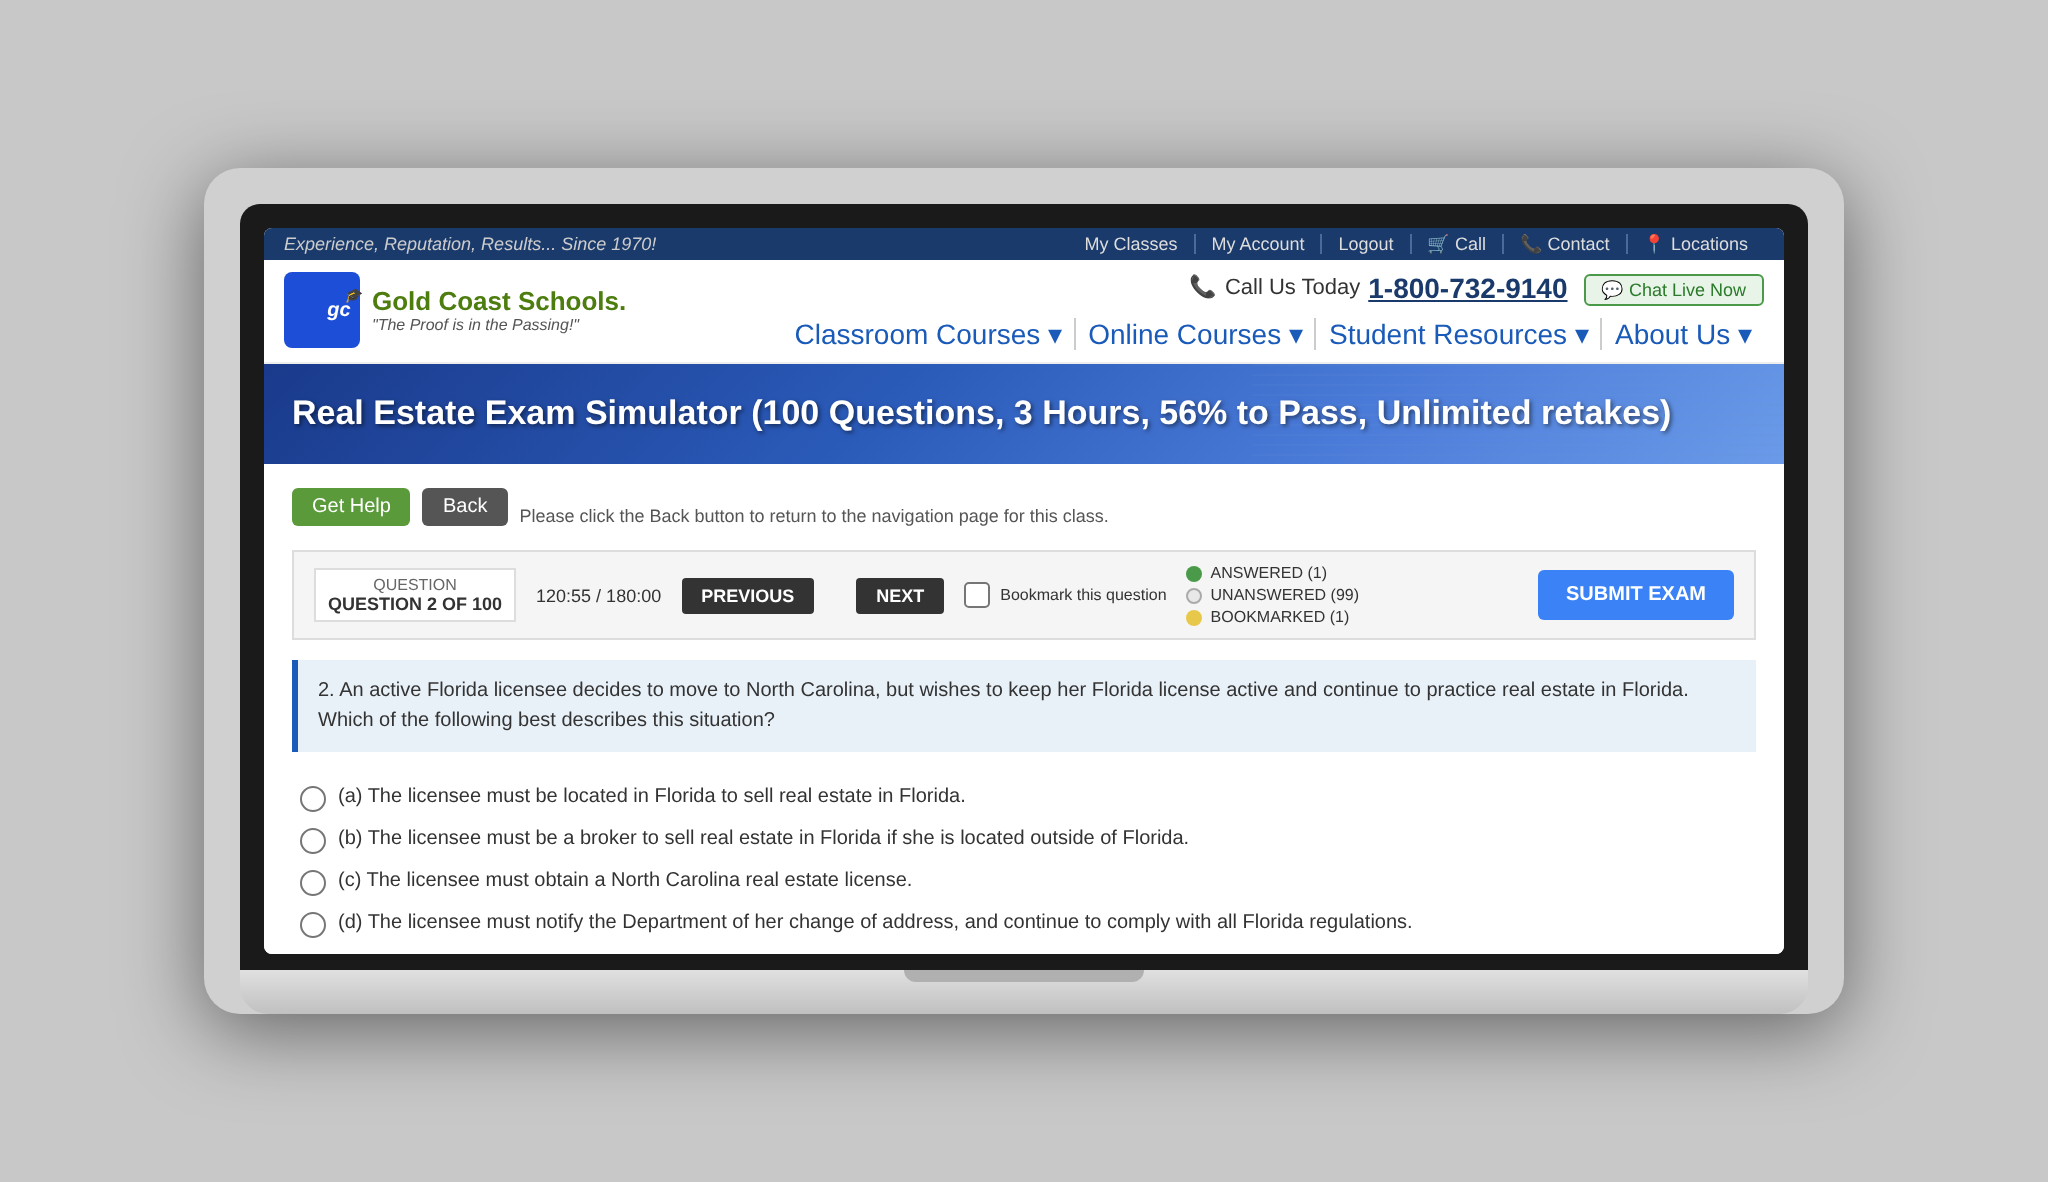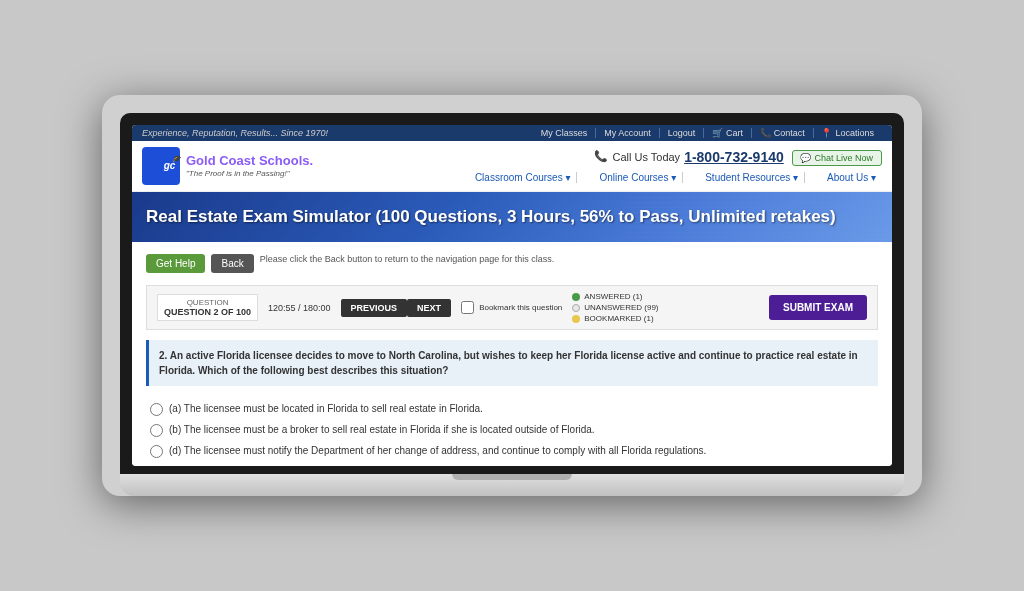--- a/index.html
+++ b/index.html
@@ -88,21 +88,21 @@
       display: flex;
       align-items: center;
       justify-content: center;
       color: #fff;
       font-size: 16px;
       font-weight: bold;
       font-style: italic;
       padding-left: 17px;
     }
     .logo-text { line-height: 1.2; }
-    .logo-text .name { color: #8b5cf6; font-size: 13px; font-weight: bold; }
+    .logo-text .name { color: #4d7c0f; font-size: 13px; font-weight: bold; }
     .logo-text .tagline { color: #555; font-size: 8px; font-style: italic; }
 
     .nav-right { text-align: right; }
     .phone-line {
       font-size: 11px;
       color: #333;
       display: flex;
       align-items: center;
       gap: 4px;
       justify-content: flex-end;
@@ -113,22 +113,22 @@
       background: #e8f4e8;
       border: 1px solid #4a9a4a;
       color: #2a7a2a;
       font-size: 9px;
       padding: 2px 8px;
       border-radius: 3px;
       cursor: pointer;
     }
     .nav-links {
       display: flex;
-      gap: 16px;
-      font-size: 10px;
+      gap: 0;
+      font-size: 14px;
       align-items: flex-end;
     }
     .nav-links a {
       color: #1a5ab8;
       text-decoration: none;
       padding: 0 6px;
       border-right: 1px solid #ccc;
     }
     .nav-links a:last-child { border-right: none; }
 
@@ -165,21 +165,21 @@
 
     
     .content {
       padding: 8px 14px;
       background: #fff;
     }
 
     
     .action-bar {
       display: flex;
-      align-items: flex-start;
+      align-items: flex-end;
       gap: 6px;
       margin-bottom: 8px;
       padding: 4px 0;
     }
     .btn-get-help {
       background: #5a9a3a;
       color: #fff;
       border: none;
       padding: 4px 10px;
       font-size: 10px;
@@ -215,21 +215,21 @@
       border: 1px solid #ddd;
       background: #fff;
       padding: 3px 6px;
       font-size: 9px;
       font-weight: bold;
       color: #333;
       min-width: 80px;
     }
     .question-info .label { font-size: 8px; color: #666; font-weight: normal; }
     .timer { font-size: 9px; color: #333; }
-    .nav-btns { display: flex; gap: 0; }
+    .nav-btns { display: flex; gap: 21px; }
     .btn-prev, .btn-next {
       padding: 4px 10px;
       font-size: 9px;
       font-weight: bold;
       border: none;
       cursor: pointer;
       border-radius: 2px;
     }
     .btn-prev { background: #333; color: #fff; }
     .btn-next { background: #333; color: #fff; }
@@ -238,34 +238,34 @@
     .bookmark-check { margin-right: 3px; }
 
     .stats-area { display: flex; flex-direction: column; gap: 2px; font-size: 8px; color: #333; flex: 1; }
     .stat-item { display: flex; align-items: center; gap: 4px; }
     .stat-dot { width: 8px; height: 8px; border-radius: 50%; display: inline-block; }
     .dot-answered { background: #4a9a4a; }
     .dot-unanswered { background: #e8e8e8; border: 1px solid #aaa; }
     .dot-bookmarked { background: #e8c84a; }
 
     .btn-submit {
-      background: #4c1d95;
+      background: #3b82f6;
       color: #fff;
       border: none;
       padding: 7px 14px;
       font-size: 10px;
       font-weight: bold;
       border-radius: 3px;
       cursor: pointer;
     }
 
     
     .question-text {
       font-size: 10px;
-      font-weight: bold;
+      font-weight: normal;
       color: #333;
       margin-bottom: 10px;
       line-height: 1.5;
       background: #e8f0f8;
       padding: 8px 10px;
       border-left: 3px solid #1a5ab8;
     }
 
     .answers { display: flex; flex-direction: column; gap: 7px; padding: 0 4px; margin-top: 16px; }
     .answer-item { display: flex; align-items: flex-start; gap: 6px; font-size: 10px; color: #333; }
@@ -278,21 +278,21 @@
 <div class="laptop-outer">
   <div class="laptop-screen-bezel">
     <div class="laptop-screen">
 
       <div class="top-bar">
         <span class="top-bar-left">Experience, Reputation, Results... Since 1970!</span>
         <div class="top-bar-right">
           <span>My Classes</span>
           <span>My Account</span>
           <span>Logout</span>
-          <span>🛒 Cart</span>
+          <span>🛒 Call</span>
           <span>📞 Contact</span>
           <span>📍 Locations</span>
         </div>
       </div>
 
       <div class="main-nav">
         <div class="logo-area">
           <div class="logo-icon">
             <span style="font-size:10px; font-style:italic; font-weight:bold;">gc</span>
             <span style="position:absolute; font-size:7px; color:#ffd700; margin-top:-14px; margin-left:14px;">🎓</span>
@@ -371,20 +371,24 @@
           <div class="answer-item">
             <input type="radio" name="answer" class="answer-radio" style="">
             <span class="answer-label">(a) The licensee must be located in Florida to sell real estate in Florida.</span>
           </div>
           <div class="answer-item">
             <input type="radio" name="answer" class="answer-radio" style="">
             <span class="answer-label">(b) The licensee must be a broker to sell real estate in Florida if she is located outside of Florida.</span>
           </div>
           <div class="answer-item">
             <input type="radio" name="answer" class="answer-radio" style="">
+            <span class="answer-label">(c) The licensee must obtain a North Carolina real estate license.</span>
+          </div>
+          <div class="answer-item">
+            <input type="radio" name="answer" class="answer-radio" style="">
             <span class="answer-label">(d) The licensee must notify the Department of her change of address, and continue to comply with all Florida regulations.</span>
           </div>
         </div>
 
       </div>
     </div>
   </div>
   <div class="laptop-base"></div>
 </div>
 

